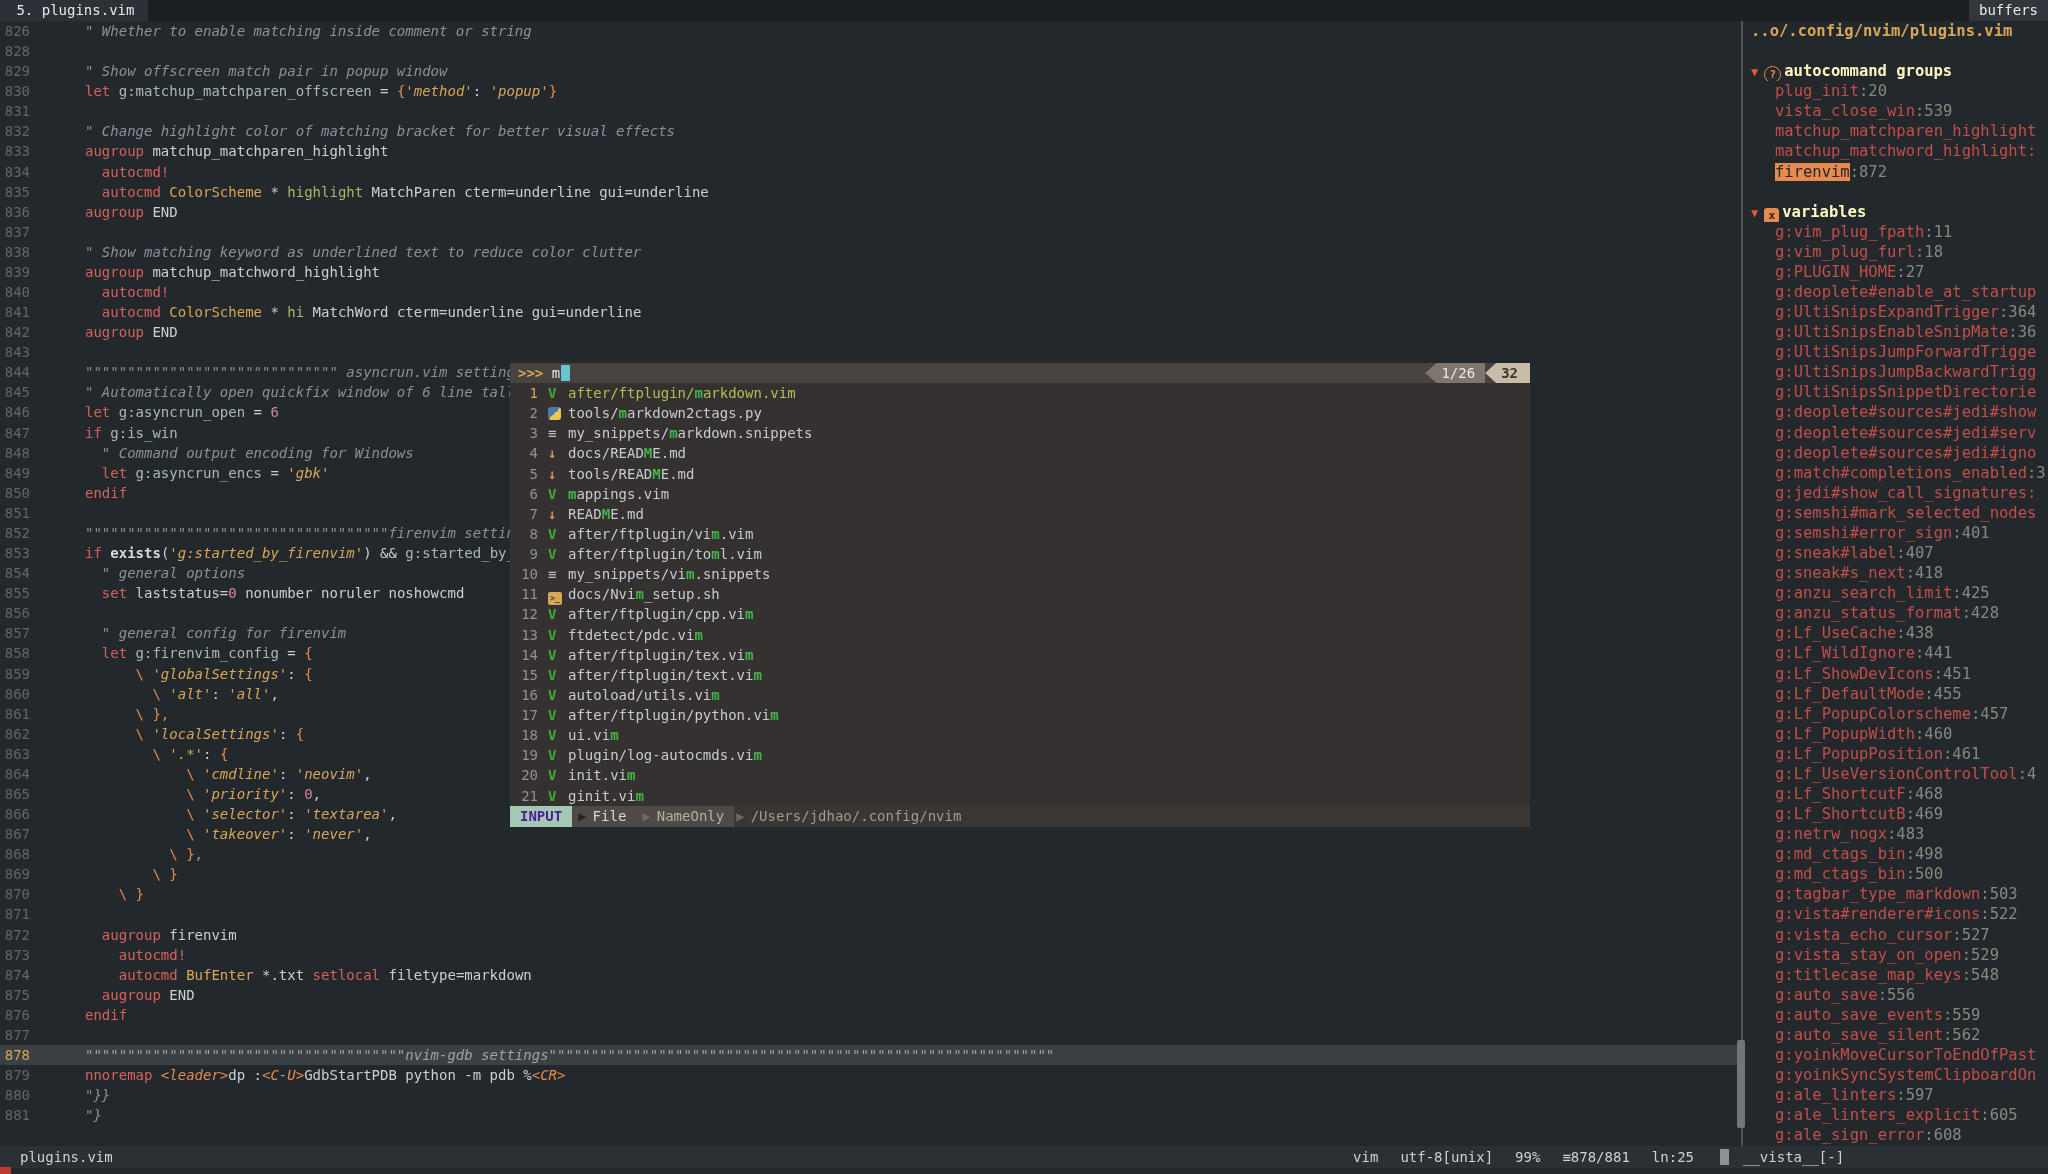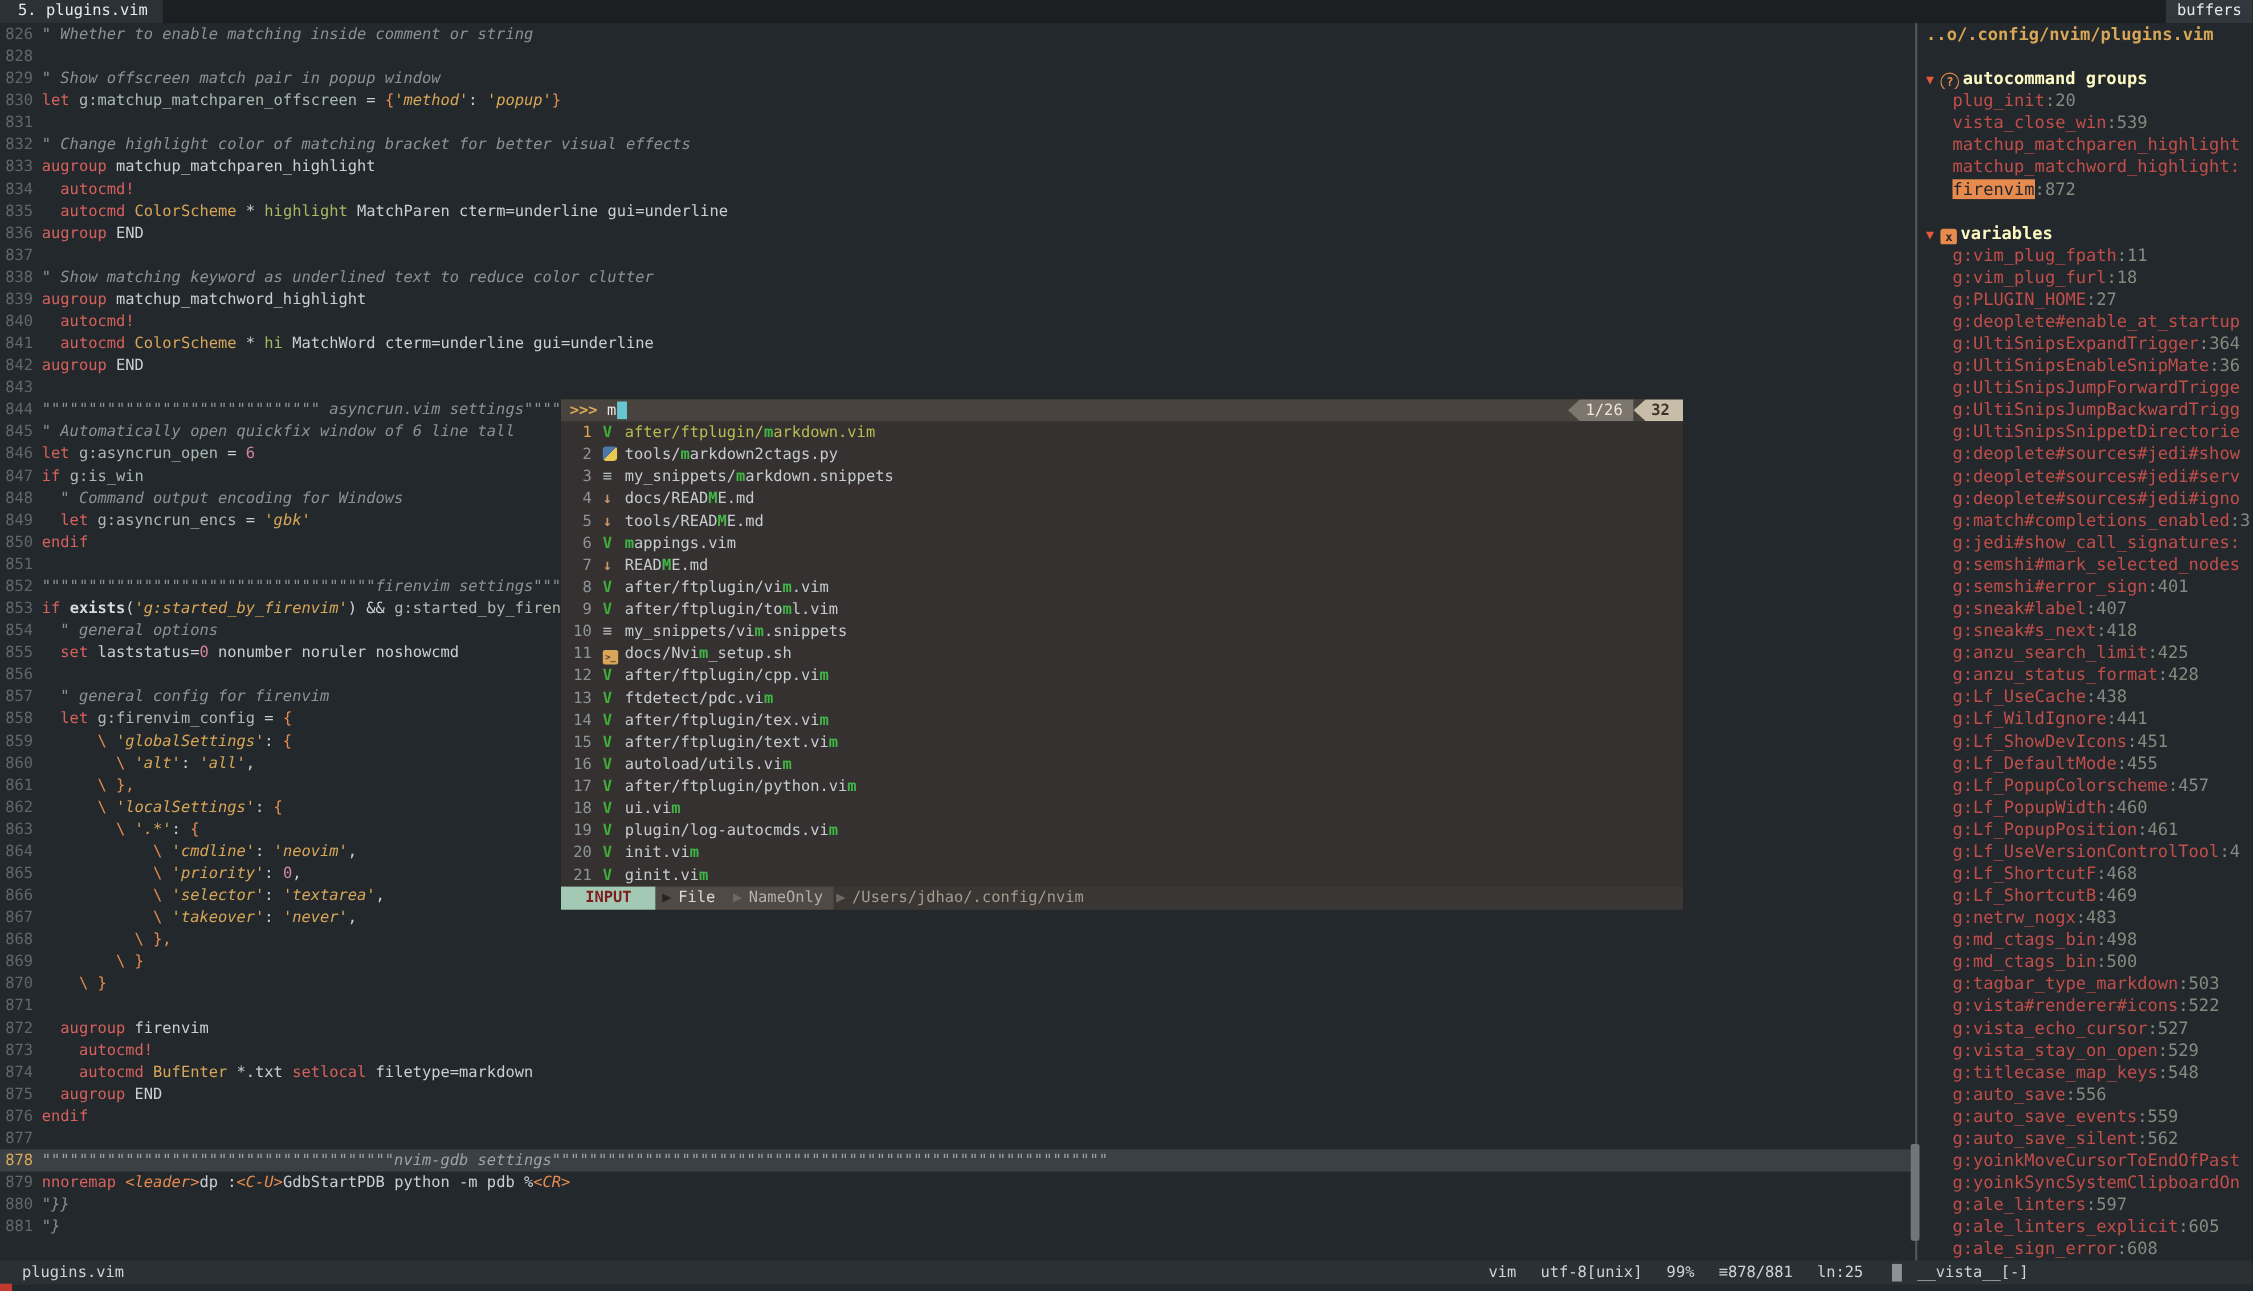--- a/index.html
+++ b/index.html
@@ -5,21 +5,21 @@
   html,body{margin:0;padding:0;background:#17191c;}
   #screen{position:relative;width:2048px;height:1174px;background:#23282c;overflow:hidden;
     font-family:"DejaVu Sans Mono","Liberation Mono",monospace;font-size:14px;color:#c9cfd4;}
   
   #tabline{position:absolute;left:0;top:0;width:2048px;height:21px;background:#1b1f22;display:flex;align-items:center;}
   .tab-active{background:#2b3136;color:#e6e9ea;padding:0 14px 0 8px;height:21px;line-height:21px;white-space:pre;}
   .tab-spacer{flex:1;}
   .tab-right{background:#31373c;color:#e6e9ea;padding:0 10px;height:21px;line-height:21px;}
   
   #editor{position:absolute;left:0;top:21px;width:1741px;height:1125px;overflow:hidden;}
-  .line{display:flex;height:20.09px;line-height:20.09px;white-space:pre;}
+  .line{display:flex;height:20.09px;line-height:20.09px;white-space:pre;gap:47px;}
   .line.cursorline{background:#3b4045;}
   .gut{flex:none;width:30px;text-align:right;margin-right:8px;color:#5f676d;}
   .cursorline .gut{color:#d8a657;}
   .code{flex:none;white-space:pre;}
   .seg-cm{color:#8a9199;font-style:italic;}
   .cursorline .seg-cm{color:#9ba3aa;}
   .seg-kw{color:#d6615c;}
   .seg-id{color:#aab9af;}
   .seg-num{color:#d3869b;}
   .seg-str{color:#d8a657;font-style:italic;}
@@ -50,21 +50,21 @@
   .lf-m{color:#42b747;font-weight:bold;}
   .icon-vim{color:#3fae37;font-weight:bold;}
   .icon-md{color:#c9976b;font-weight:bold;}
   .icon-snip{color:#b9c0c5;}
   .icon-py{display:inline-block;width:13px;height:13px;border-radius:3px;
     background:linear-gradient(135deg,#4b77a9 50%,#e8c84e 50%);vertical-align:-2px;}
   .icon-sh{display:inline-block;width:14px;height:13px;border-radius:2px;background:#d9a657;
     color:#3a3a3a;font-size:8px;line-height:13px;text-align:center;font-weight:bold;vertical-align:-2px;}
   #lf-input{position:absolute;left:0;bottom:0;width:100%;height:21px;display:flex;align-items:stretch;
     background:#393633;white-space:pre;}
-  .lf-mode{background:#a3c9b5;color:#7f1d1d;font-weight:bold;padding:0 22px;line-height:21px;}
+  .lf-mode{background:#a3c9b5;color:#4c1d95;font-weight:bold;padding:0 10px;line-height:21px;}
   .lf-seg{background:#4f4a45;display:flex;align-items:center;padding:0 10px 0 4px;line-height:21px;}
   .lf-tri-dark{color:#27241f;padding:0 6px 0 2px;}
   .lf-tri-mid{color:#6e6861;padding:0 6px 0 2px;}
   .lf-seg-label{color:#ddd8cf;}
   .lf-seg-label2{color:#b5afa6;}
   .lf-path-wrap{display:flex;align-items:center;background:#393633;flex:1;line-height:21px;}
   .lf-path{color:#a39b90;}
   
   #vsep{position:absolute;left:1741px;top:21px;width:2px;height:1147px;background:#4d565c;}
   #sidebar{position:absolute;left:1743px;top:21px;width:305px;height:1125px;overflow:hidden;}

